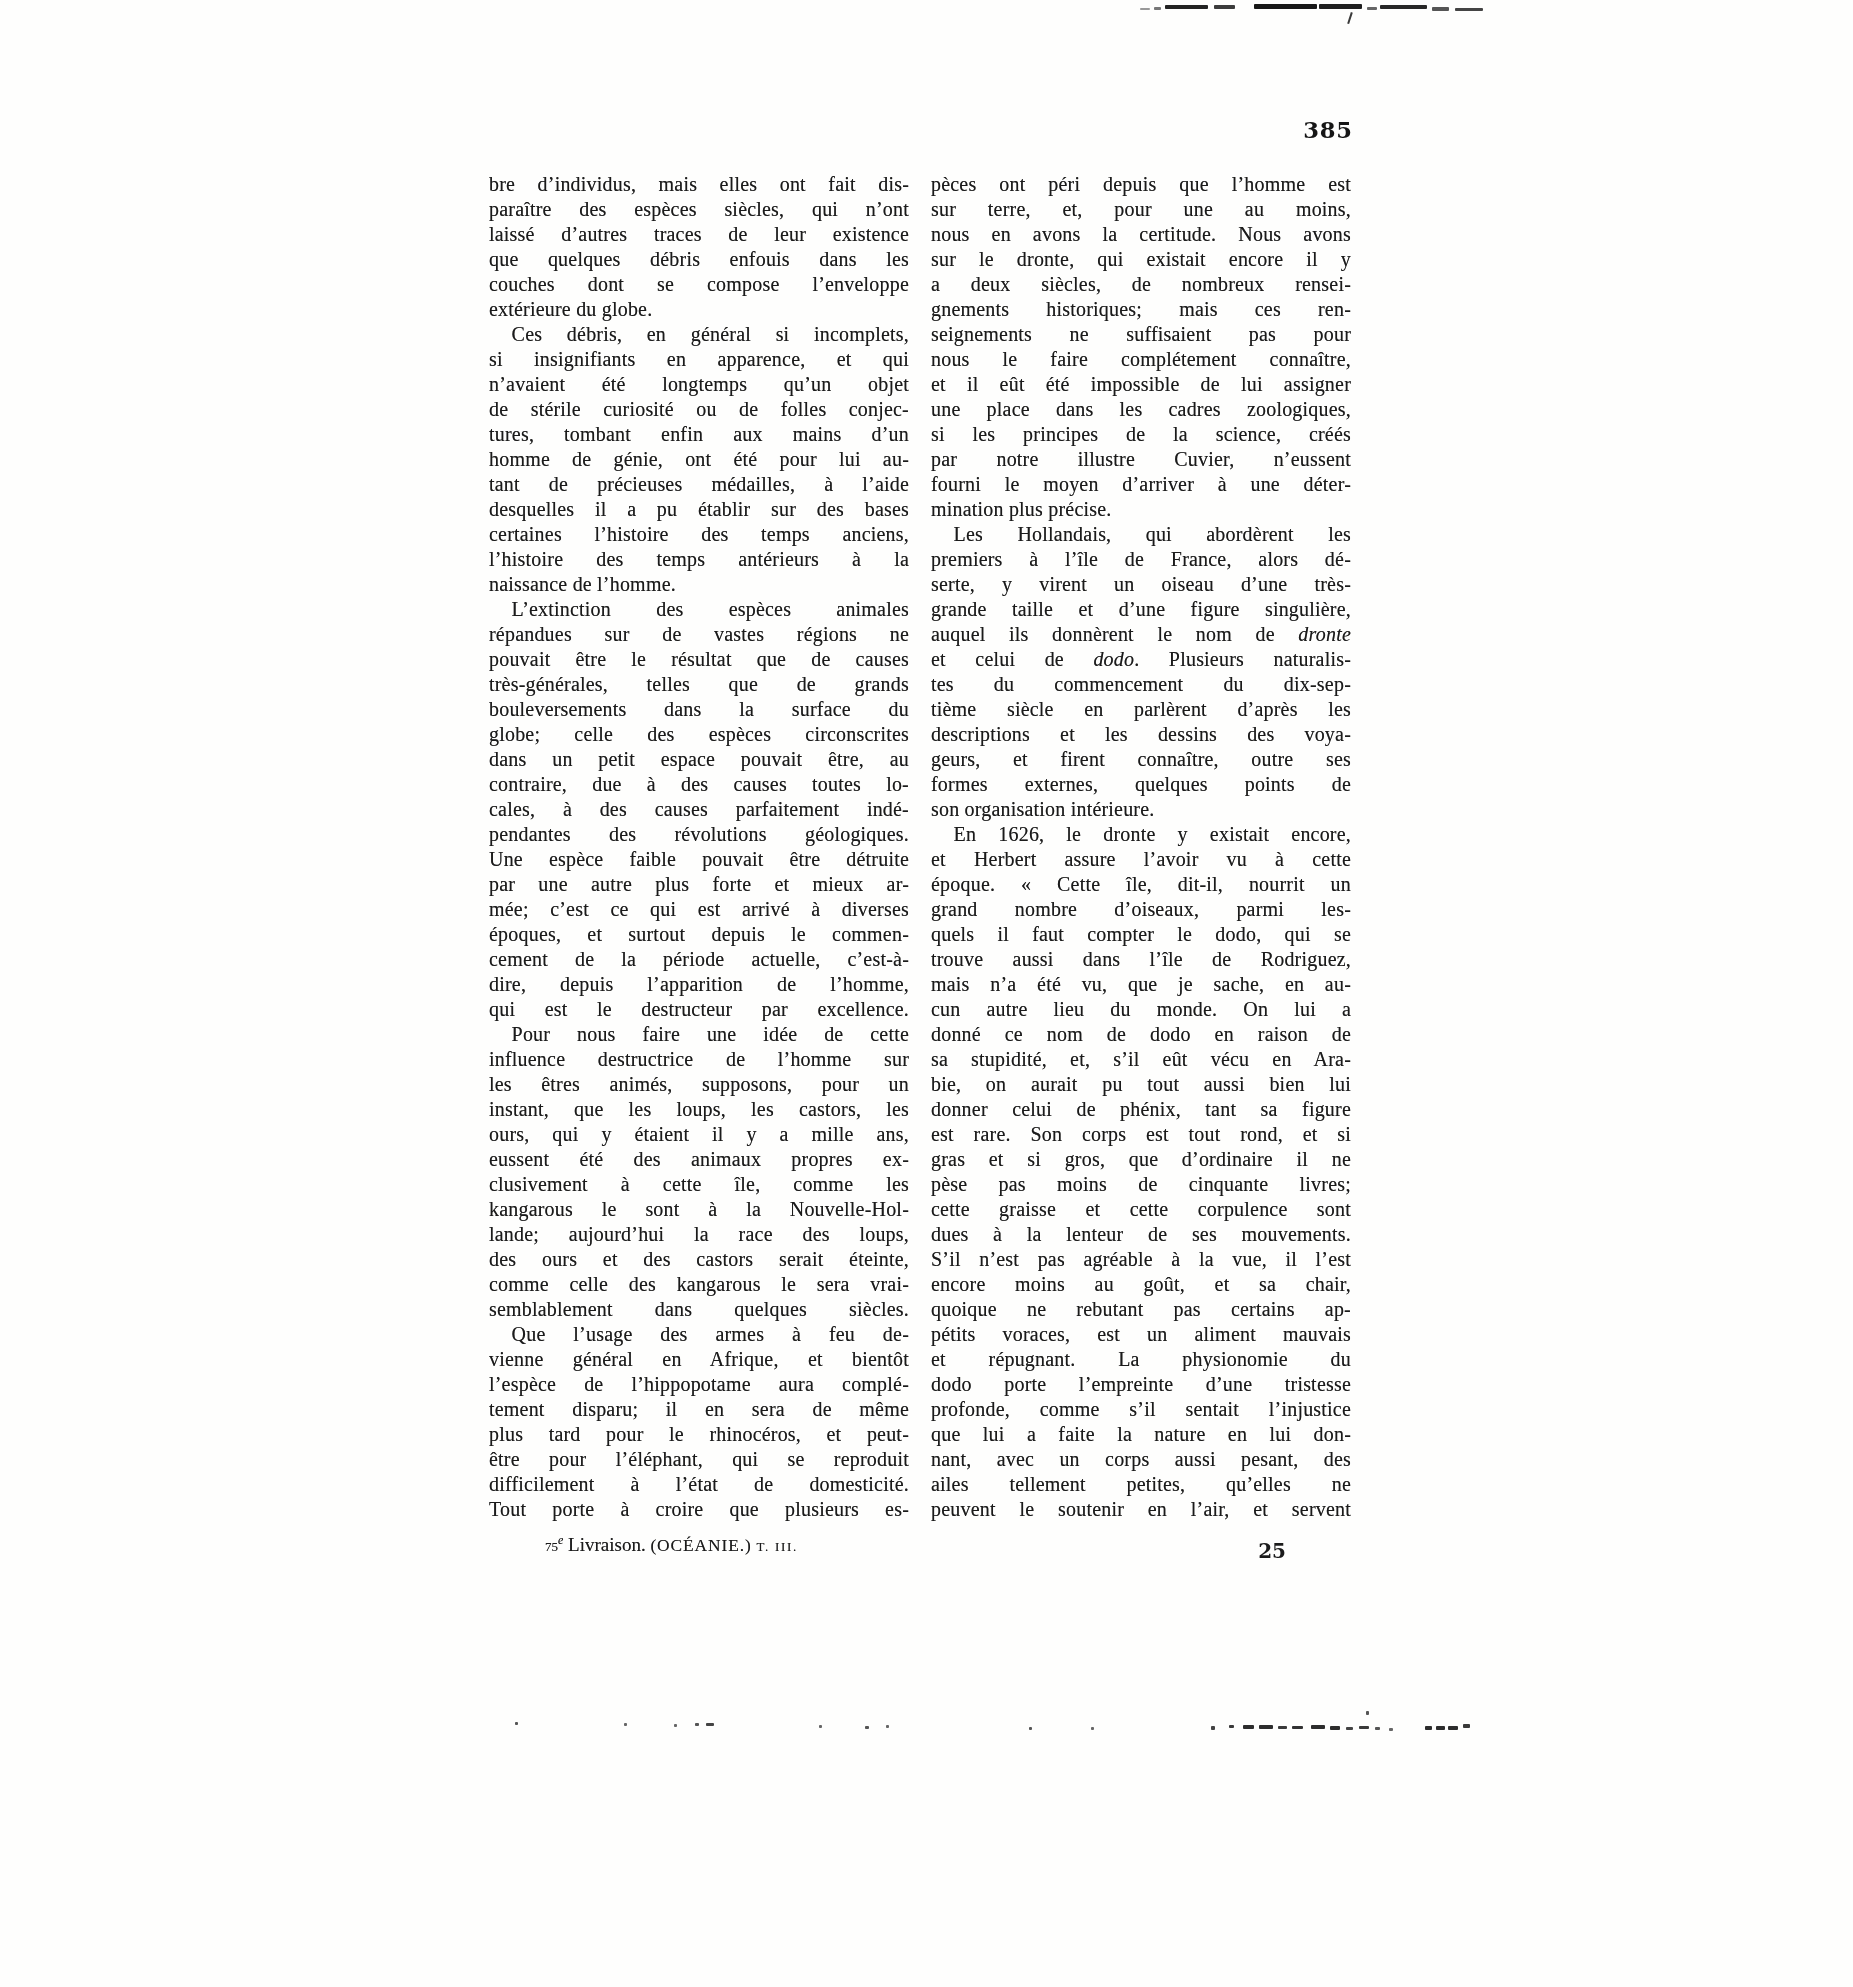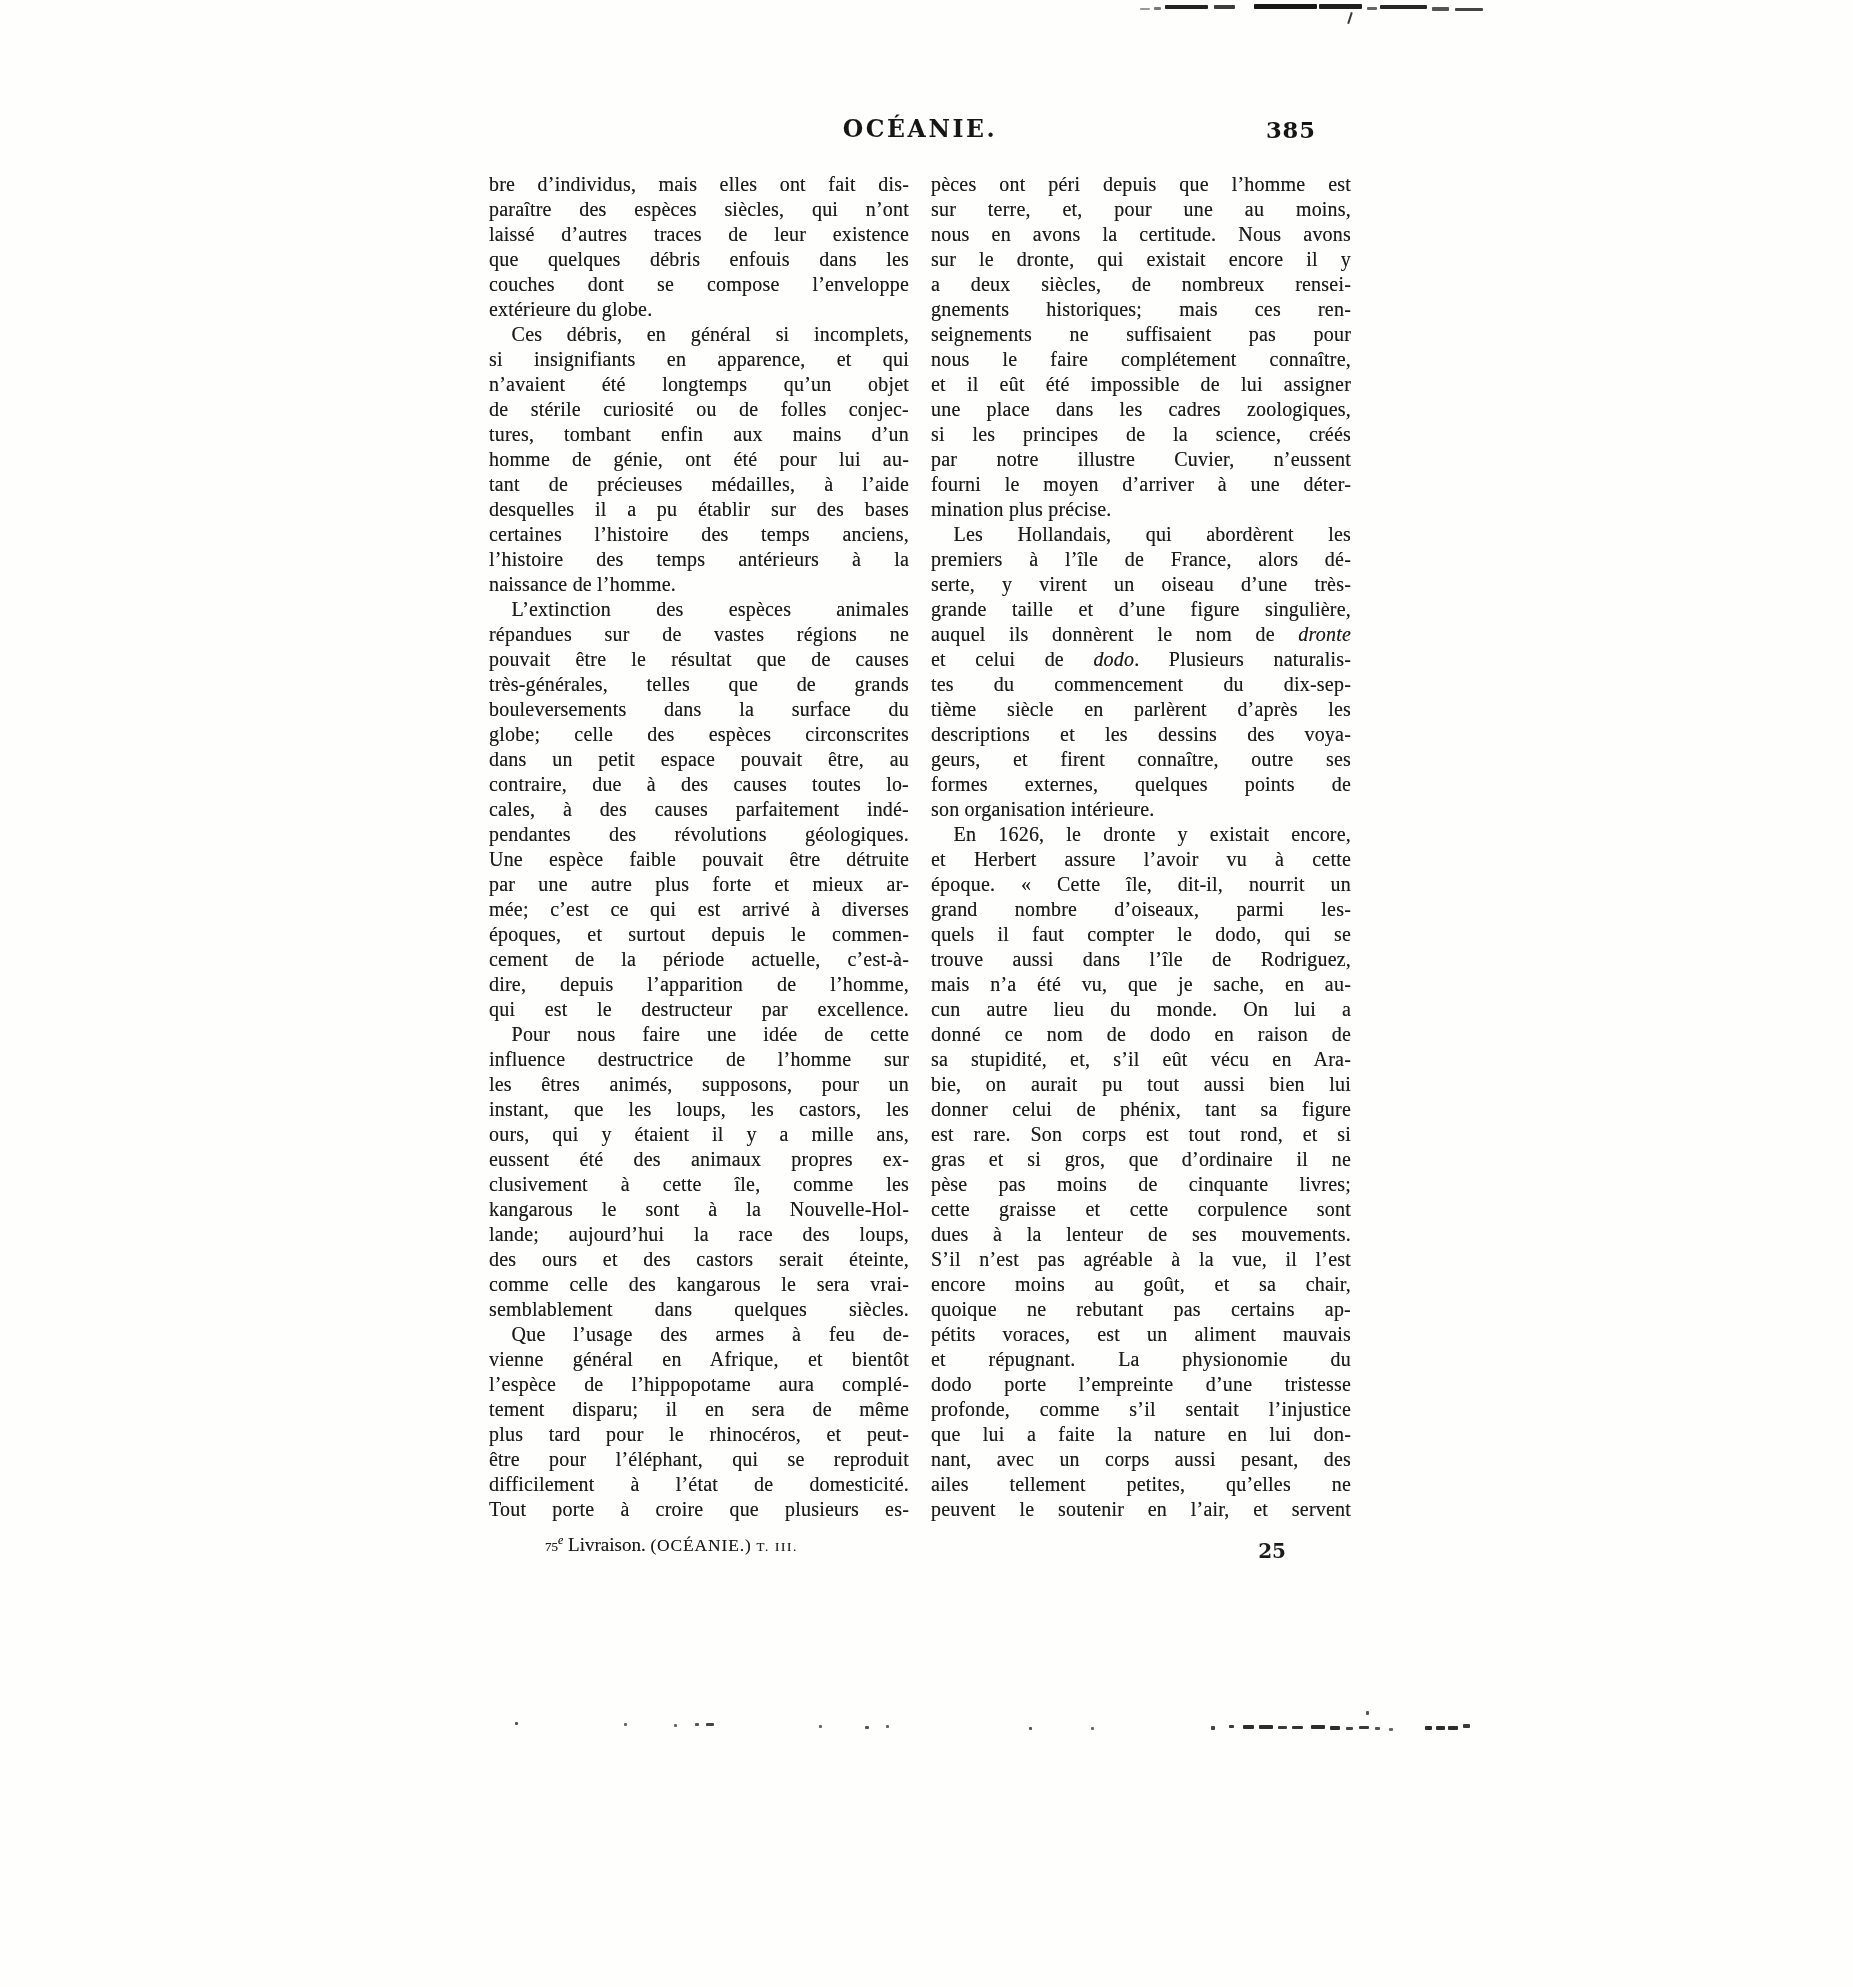--- a/index.html
+++ b/index.html
@@ -16,21 +16,21 @@
   
   .hdr-title {
     position: absolute; top: 115px; left: 487px; width: 866px;
     text-align: center;
     font-family: "DejaVu Serif", serif;
     font-size: 23.5px; font-weight: 600; letter-spacing: 2.6px;
     color: #161616;
   }
   .hdr-num {
     position: absolute; top: 117px; left: 1266px; width: 87px;
-    text-align: left;
+    text-align: right;
     font-family: "DejaVu Serif", serif;
     font-size: 22.6px; font-weight: bold; letter-spacing: 0.9px;
     color: #161616;
   }
 
   
   .col { position: absolute; top: 172px; width: 420px; }
   .col-left  { left: 489px; }
   .col-right { left: 931px; }
   .tl {
@@ -85,21 +85,20 @@
       <span class="dash" style="left: 1165px; top: 5.2px; width: 43px; height: 4.3px; background: rgb(35, 35, 35);"></span>
       <span class="dash" style="left: 1214px; top: 5.2px; width: 21px; height: 3.5px; background: rgb(60, 60, 60);"></span>
       <span class="dash" style="left: 1254px; top: 3.5px; width: 63px; height: 5.2px; background: rgb(23, 23, 23);"></span>
       <span class="dash" style="left: 1319px; top: 4.3px; width: 43px; height: 4.3px; background: rgb(31, 31, 31);"></span>
       <span class="dash" style="left: 1367px; top: 7px; width: 10.4px; height: 2.6px; background: rgb(102, 102, 102);"></span>
       <span class="dash" style="left: 1380px; top: 5.2px; width: 47px; height: 4.3px; background: rgb(39, 39, 39);"></span>
       <span class="dash" style="left: 1432px; top: 7px; width: 17.4px; height: 3.5px; background: rgb(85, 85, 85);"></span>
       <span class="dash" style="left: 1455px; top: 7.8px; width: 28px; height: 3.5px; background: rgb(68, 68, 68);"></span>
     </div>
 
-  <div class="hdr-title">OCÉANIE.</div>
 
   <div class="hdr-num">385</div>
 
   <div class="col col-left">
       <div class="tl">bre d’individus, mais elles ont fait dis-</div>
       <div class="tl">paraître des espèces siècles, qui n’ont</div>
       <div class="tl">laissé d’autres traces de leur existence</div>
       <div class="tl">que quelques débris enfouis dans les</div>
       <div class="tl">couches dont se compose l’enveloppe</div>
       <div class="tl flush">extérieure du globe.</div>

